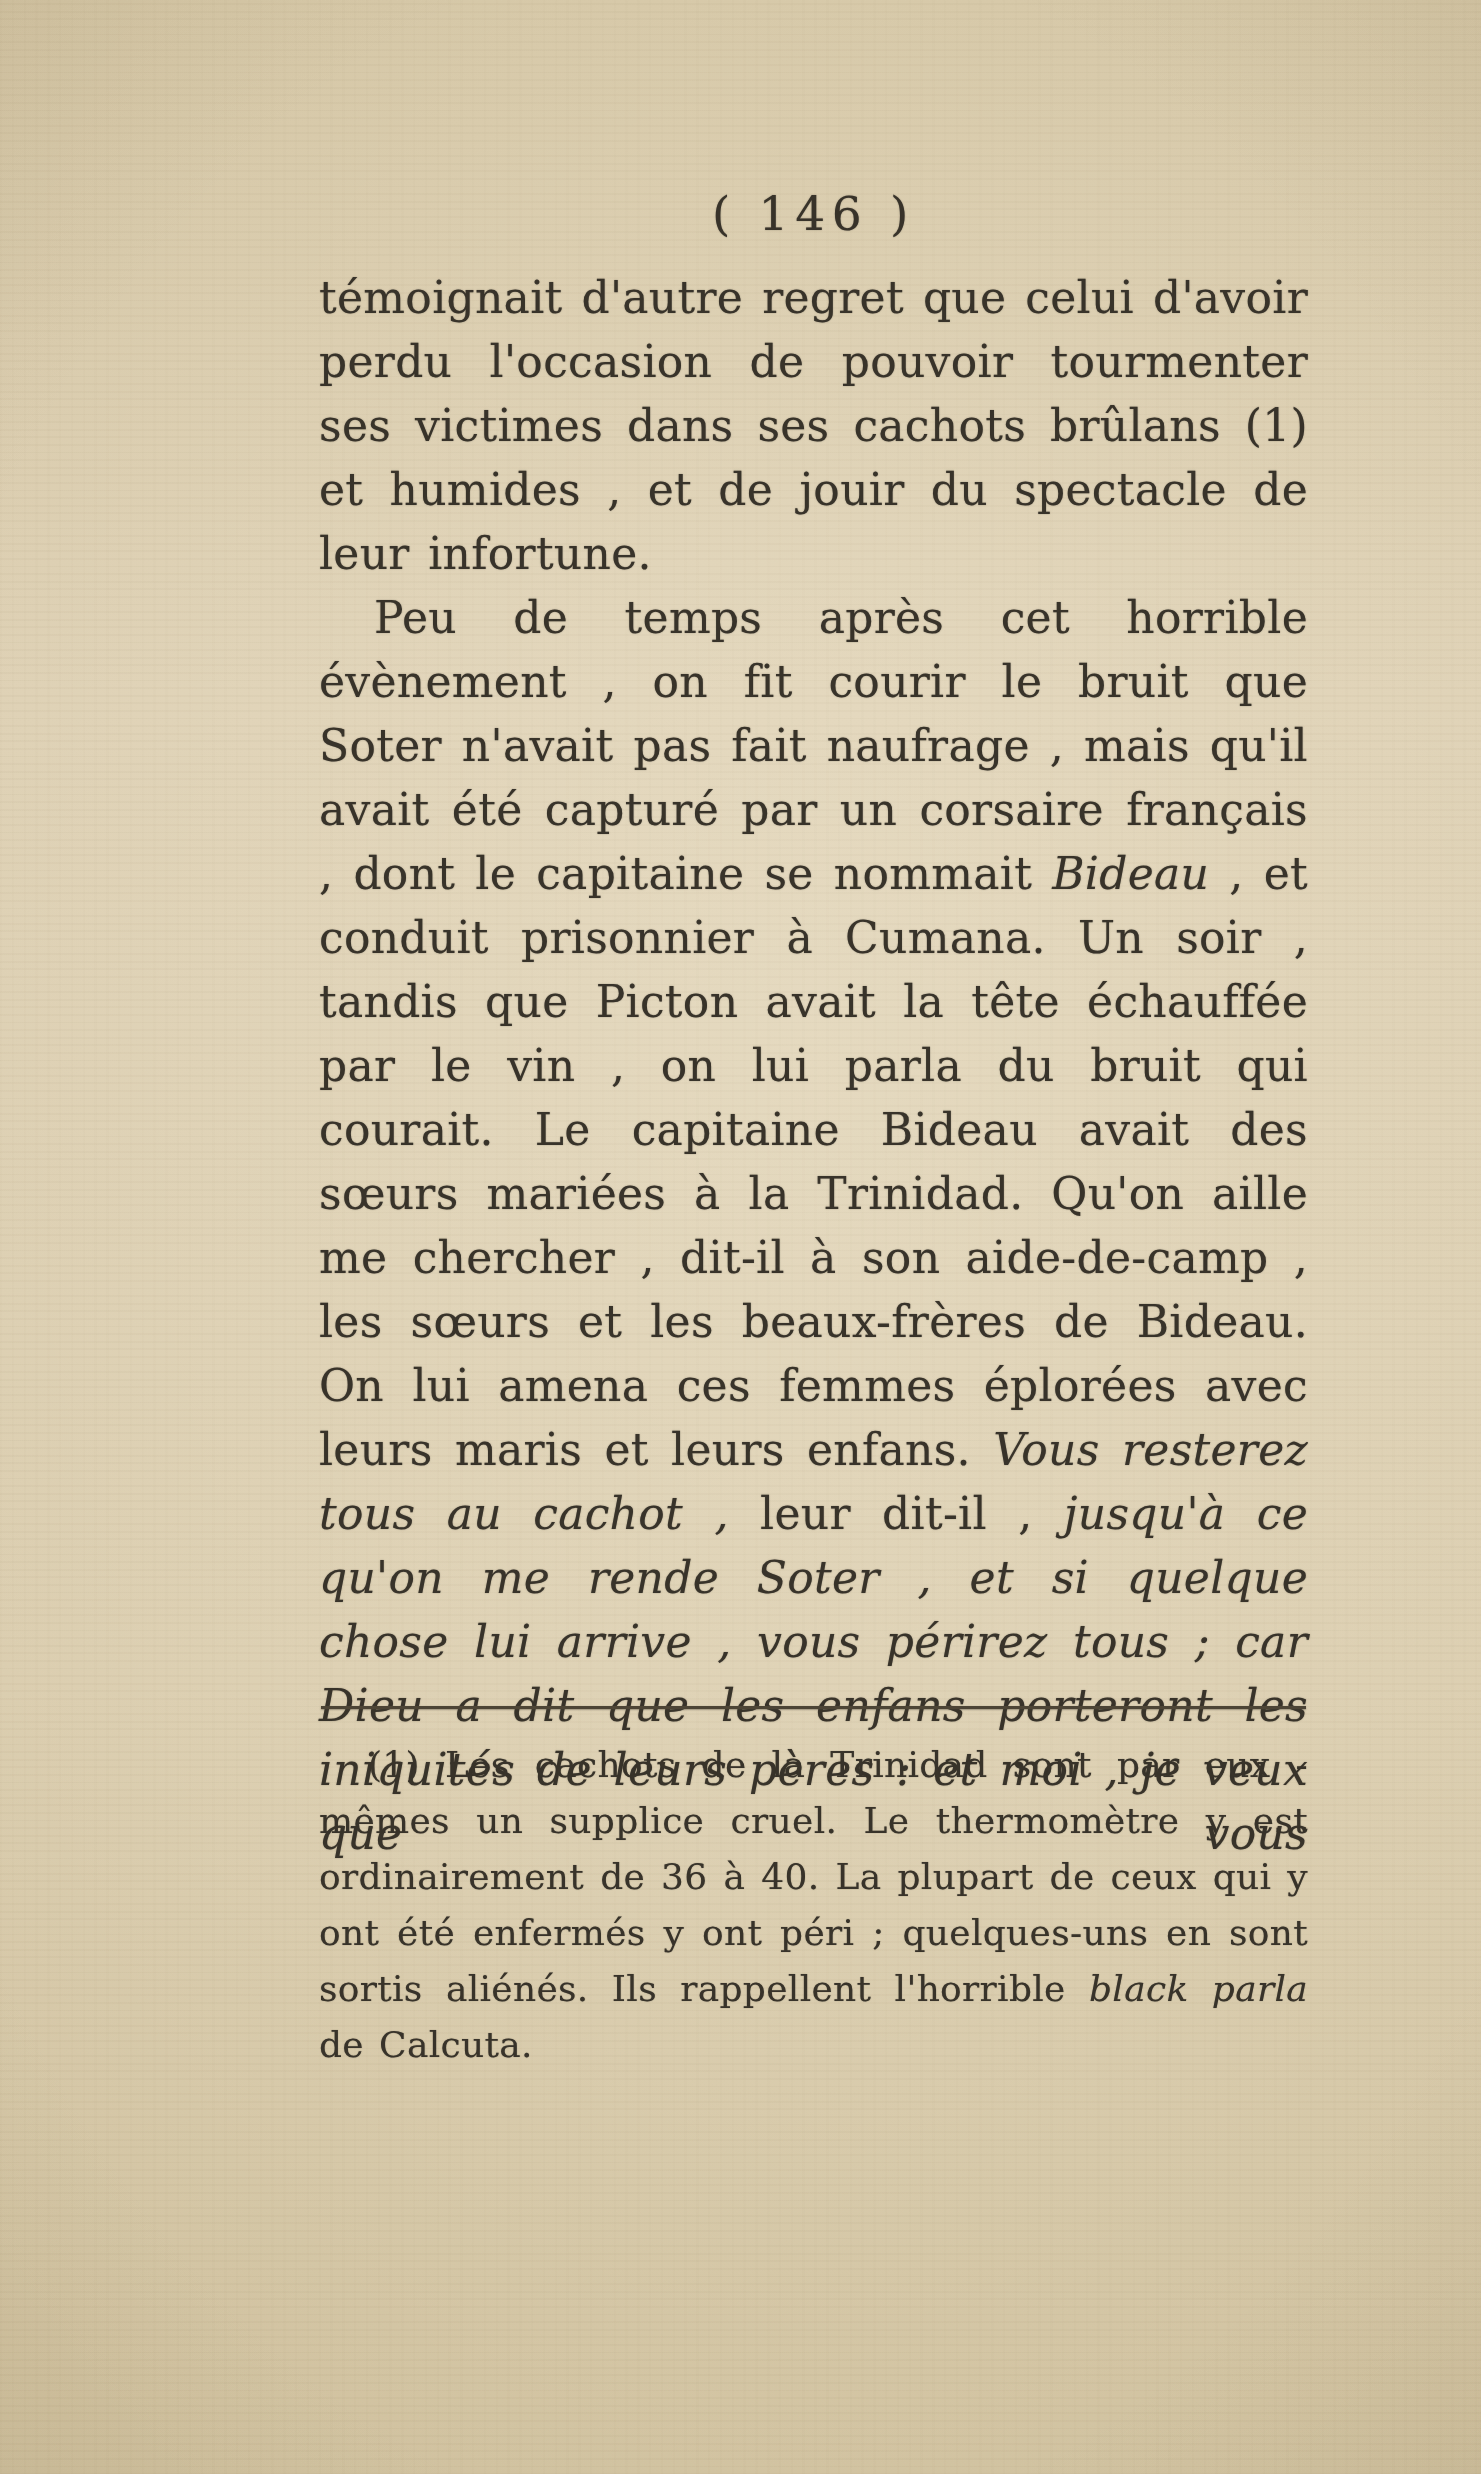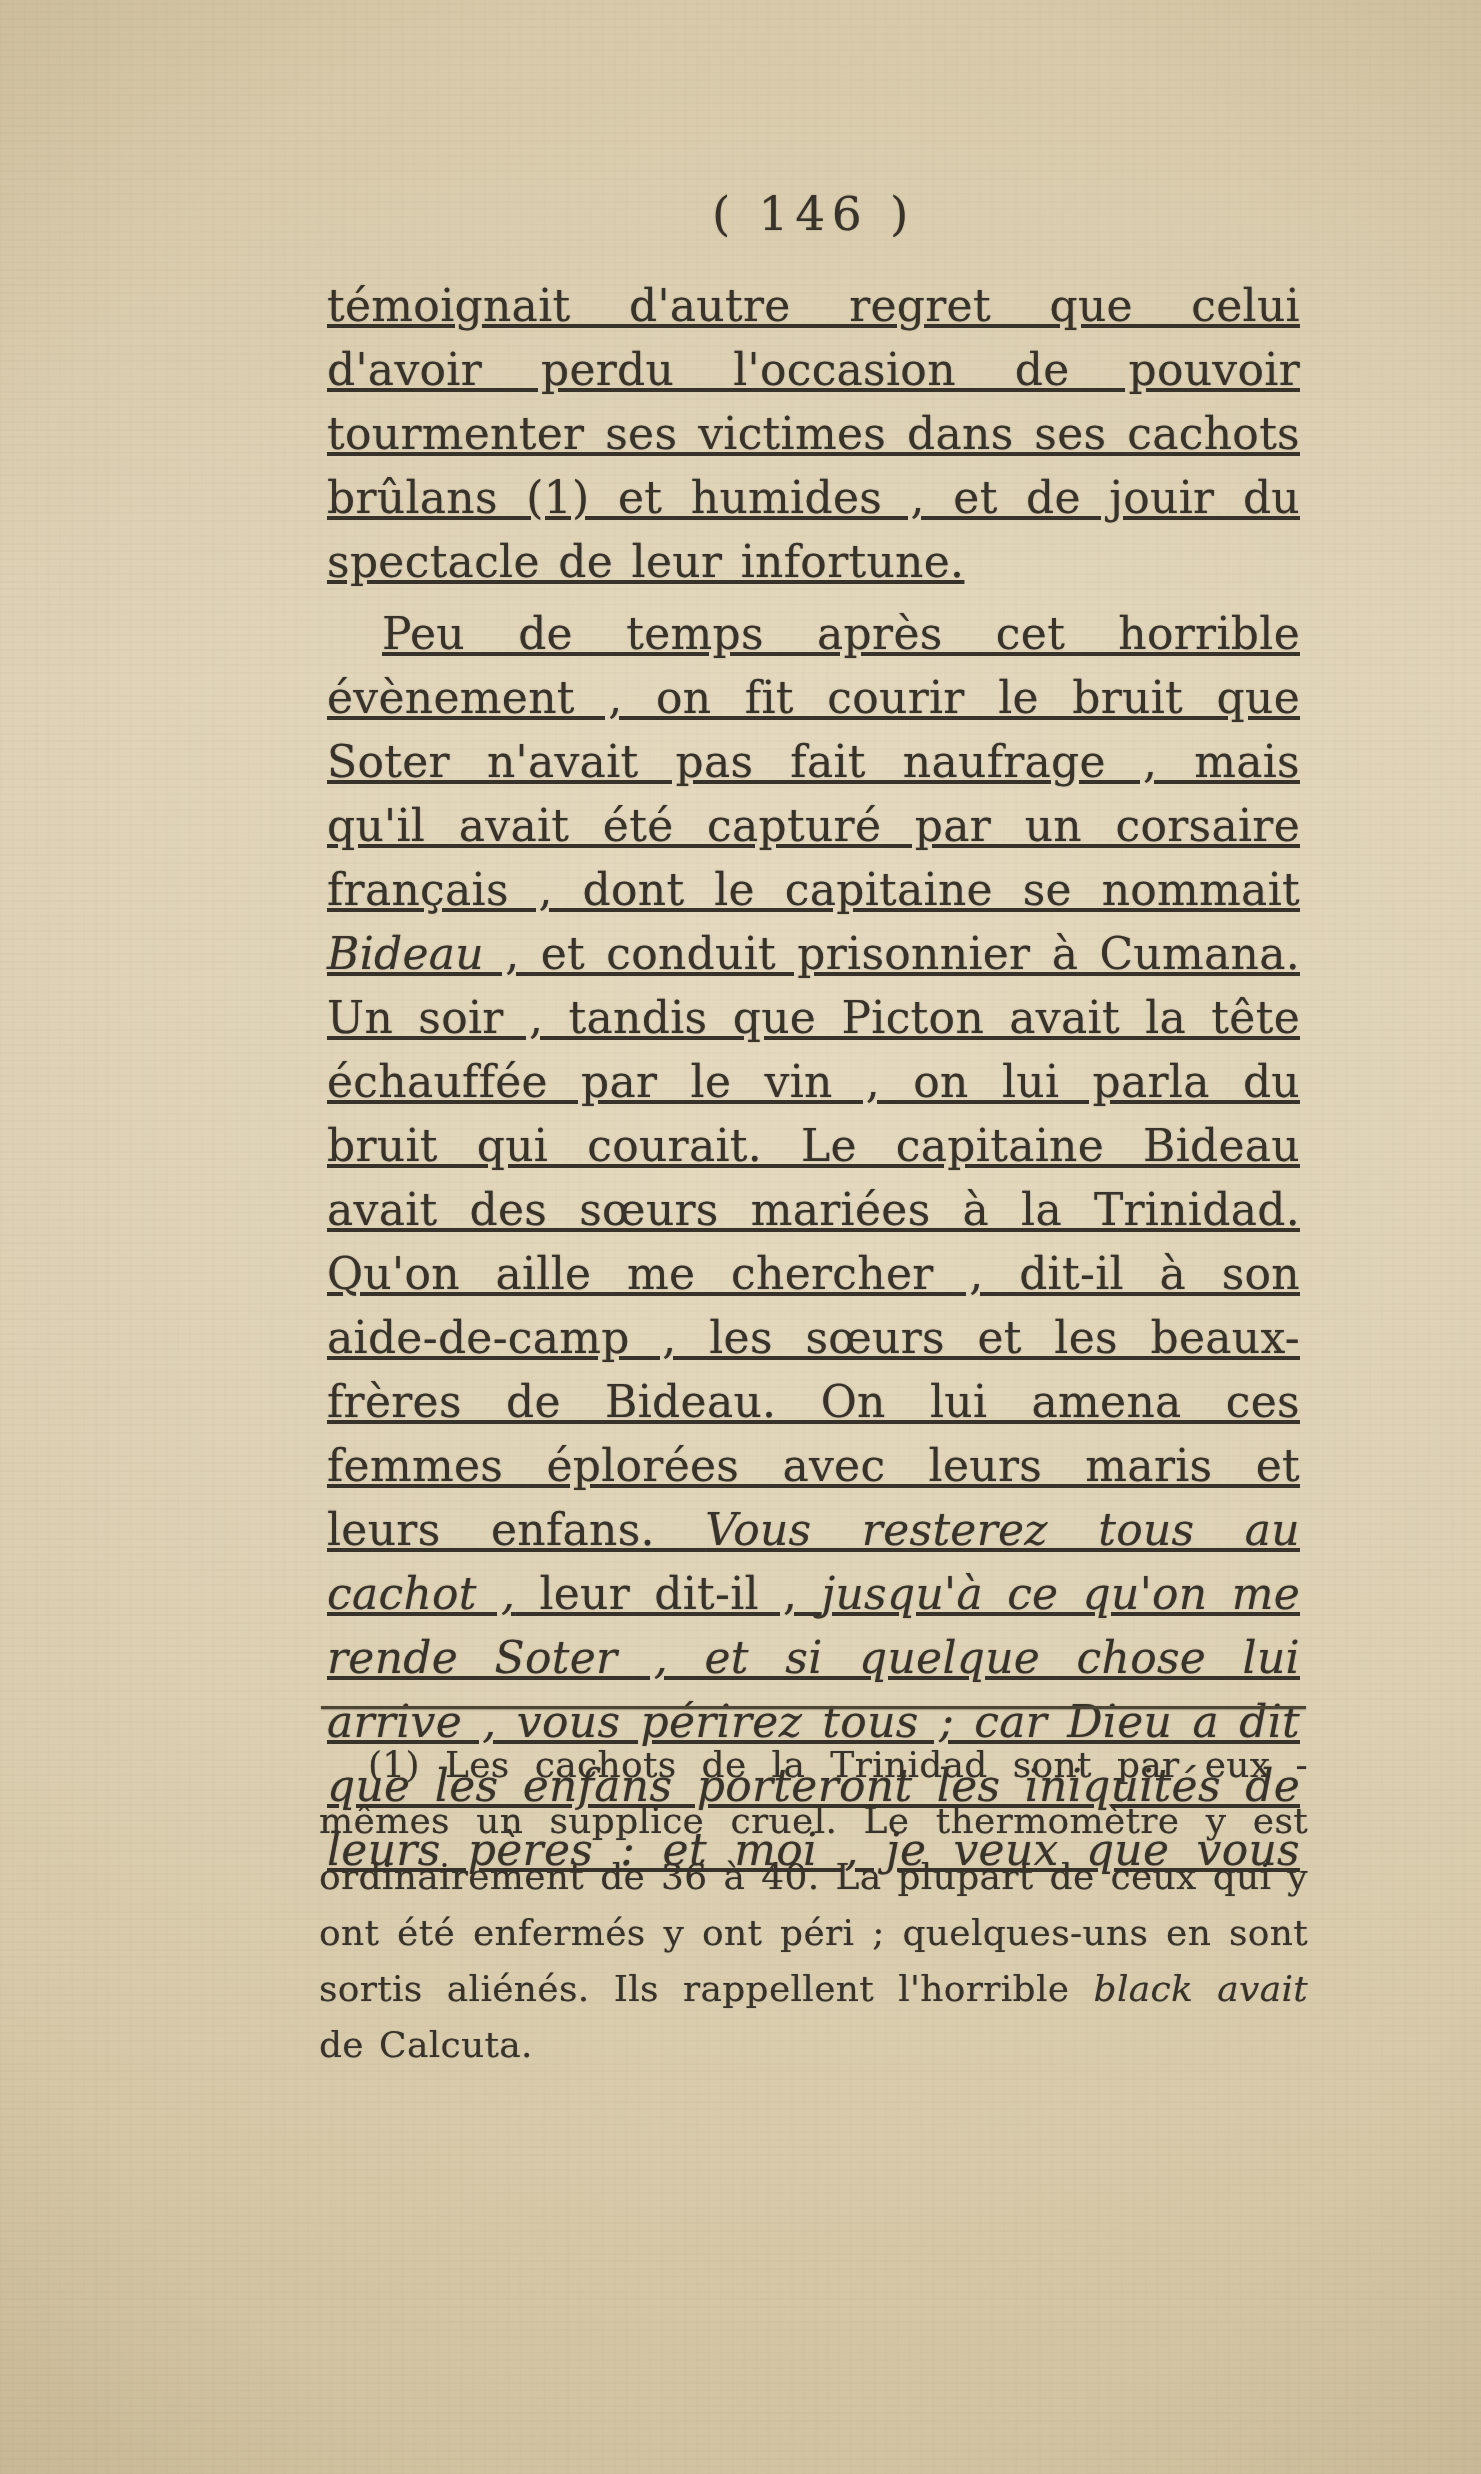--- a/index.html
+++ b/index.html
@@ -45,21 +45,21 @@
     top: 266px;
     left: 319px;
     width: 989px;
     font-size: 44px;
     line-height: 64px;
     text-align: justify;
     word-spacing: 4.2px;
     letter-spacing: 0.3px;
     text-shadow: 0 0 1.3px rgba(56,51,42,0.55);
   }
-  .para { margin: 8px; text-decoration: underline; }
+  .para { margin: 0; }
   .para.indent { text-indent: 55px; }
   .para.justify-last { text-align-last: justify; }
   .italic { font-style: italic; }
   .footnote-rule {
     position: absolute;
     top: 1706px;
     left: 321px;
     width: 985px;
     height: 3.4px;
     background: #4d4536;
@@ -87,17 +87,17 @@
   <div class="page-number">( 146 )</div>
 
   <div class="body-text">
     <p class="para"><span>témoignait d'autre regret que celui d'avoir perdu l'occasion de pouvoir tourmenter ses victimes dans ses cachots brûlans (1) et humides , et de jouir du spectacle de leur infortune.</span></p>
     <p class="para indent justify-last"><span>Peu de temps après cet horrible évènement , on fit courir le bruit que Soter n'avait pas fait naufrage , mais qu'il avait été capturé par un corsaire français , dont le capitaine se nommait </span><span class="italic">Bideau</span><span> , et conduit prisonnier à Cumana. Un soir , tandis que Picton avait la tête échauffée par le vin , on lui parla du bruit qui courait. Le capitaine Bideau avait des sœurs mariées à la Trinidad. Qu'on aille me chercher , dit-il à son aide-de-camp , les sœurs et les beaux-frères de Bideau. On lui amena ces femmes éplorées avec leurs maris et leurs enfans. </span><span class="italic">Vous resterez tous au cachot ,</span><span> leur dit-il , </span><span class="italic">jusqu'à ce qu'on me rende Soter , et si quelque chose lui arrive , vous périrez tous ; car Dieu a dit que les enfans porteront les iniquités de leurs pères : et moi , je veux que vous</span></p>
   </div>
 
   <div class="footnote-rule"></div>
 
   <div class="footnote">
-    <p class="fn-para"><span>(1) Les cachots de la Trinidad sont par eux - mêmes un supplice cruel. Le thermomètre y est ordinairement de 36 à 40. La plupart de ceux qui y ont été enfermés y ont péri ; quelques-uns en sont sortis aliénés. Ils rappellent l'horrible </span><span class="italic">black avait</span><span> de Calcuta.</span></p>
+    <p class="fn-para"><span>(1) Les cachots de la Trinidad sont par eux - mêmes un supplice cruel. Le thermomètre y est ordinairement de 36 à 40. La plupart de ceux qui y ont été enfermés y ont péri ; quelques-uns en sont sortis aliénés. Ils rappellent l'horrible </span><span class="italic">black parla</span><span> de Calcuta.</span></p>
   </div>
 
 </div>
 
 
 </body></html>

